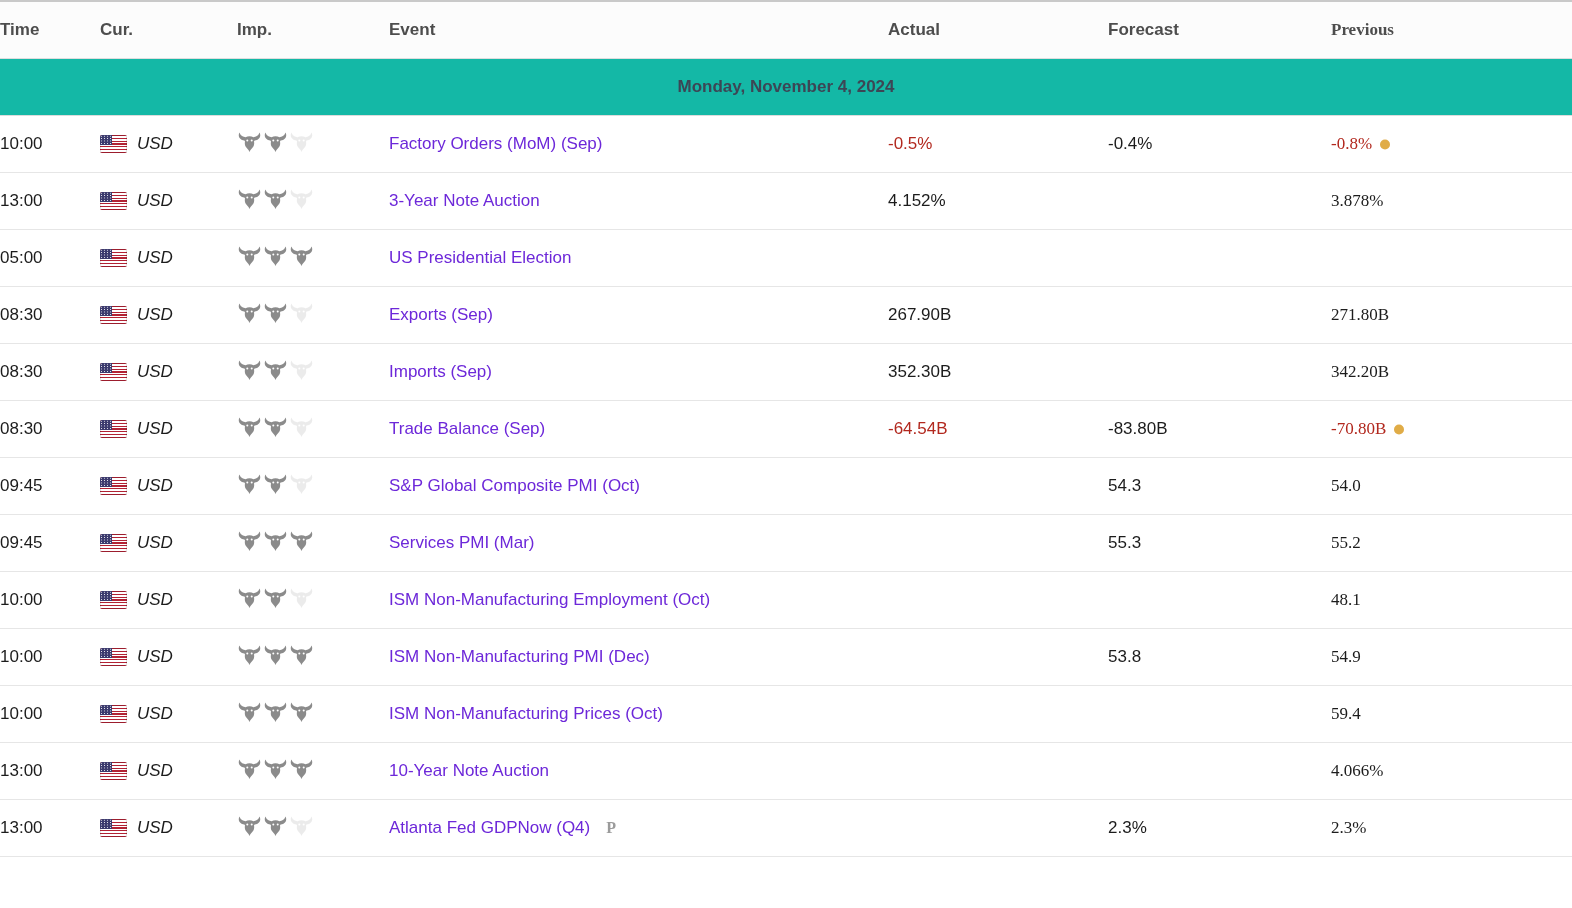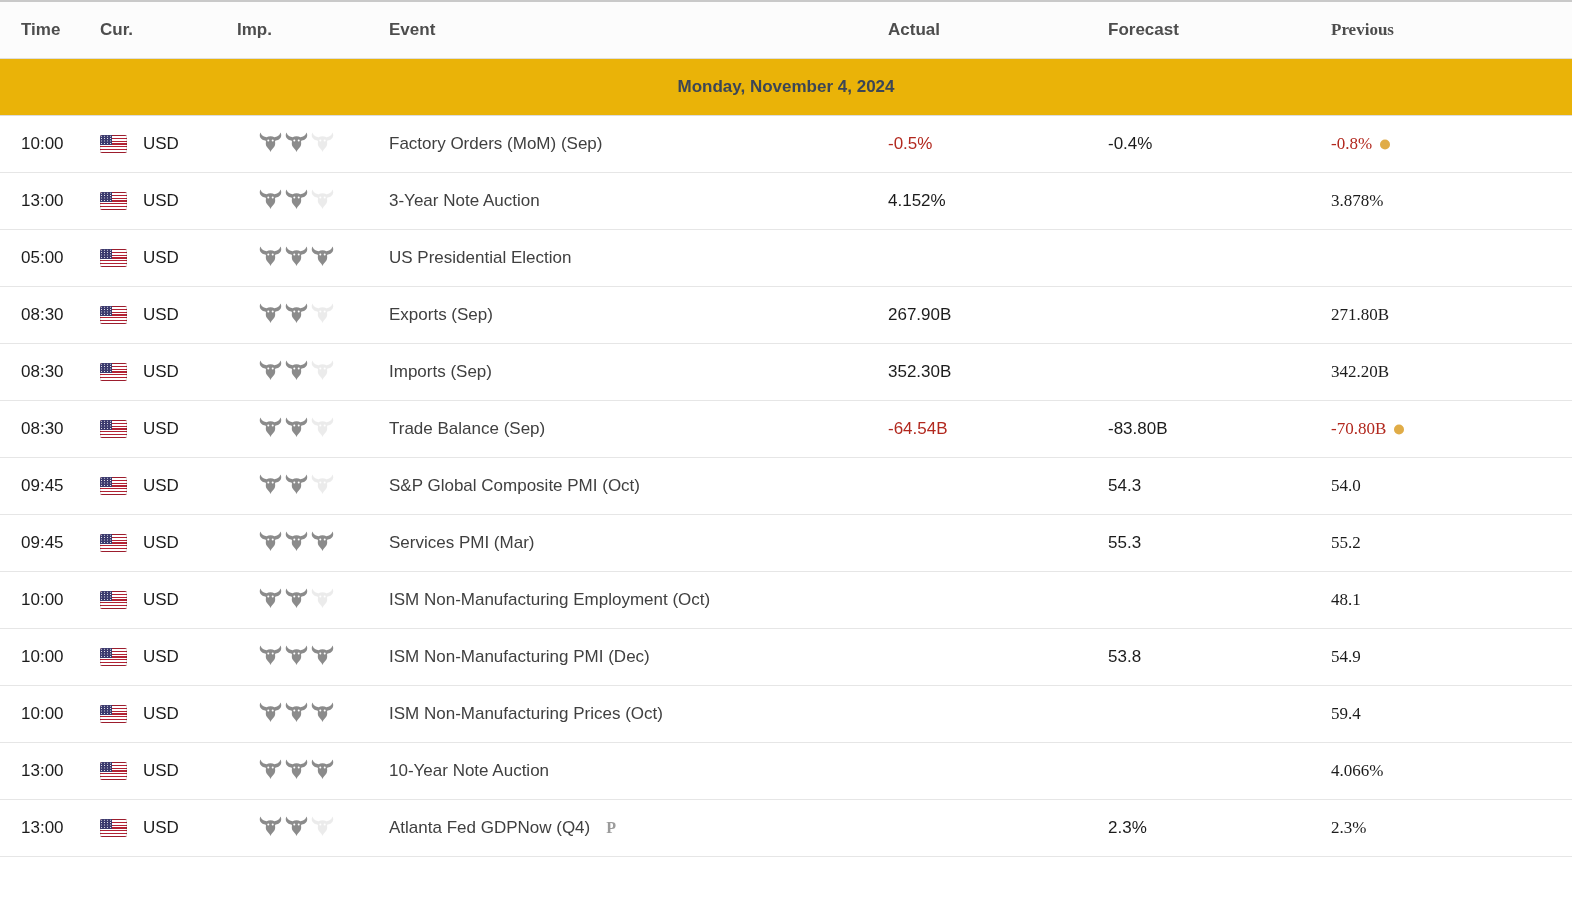--- a/index.html
+++ b/index.html
@@ -26,35 +26,35 @@
     background: #fcfcfc;
     height: 56px;
     font-size: 17px;
     font-weight: 700;
     color: #4d4d4d;
     text-align: left;
     padding: 0;
     border-bottom: 1px solid #dedede;
     white-space: nowrap;
   }
-  th.pad-l, td.pad-l { padding-left: 21px; margin-left: 41px; }
+  th.pad-l, td.pad-l { padding-left: 0; margin-left: 41px; }
   th.num, td.num { text-align: left; }
   th.prev, td.prev { padding-right: 37px; font-family: Liberation Serif, serif; }
 
   tbody td {
     height: 56px;
     font-size: 17px;
     color: #1c1c1c;
     border-bottom: 1px solid #e6e6e6;
     padding: 0;
     white-space: nowrap;
     vertical-align: middle;
   }
   tr.date-row td {
-    background: #eab308;
+    background: #14b8a6;
     text-align: center;
     font-weight: 700;
     color: #3c4655;
     border-top: 1px solid #dcdcdc;
     border-bottom: 1px solid #dcdcdc;
   }
   .red { color: #b2281e; }
 
   
   .flag {
@@ -69,30 +69,30 @@
     overflow: hidden;
   }
   .flag .canton {
     position: absolute;
     left: 0; top: 0;
     width: 12px; height: 9.7px;
     background-color: #3c3b6e;
     background-image: radial-gradient(circle, rgba(255,255,255,0.95) 18%, rgba(255,255,255,0) 26%);
     background-size: 3px 2.4px;
   }
-  .cur-code { margin-left: 16px; vertical-align: middle; }
+  .cur-code { margin-left: 10px; vertical-align: middle; font-style: italic; }
 
   
   .bulls { display: inline-flex; gap: 1px; align-items: center; }
   svg.bull .head { fill: #8b8b8b; }
   svg.bull .eye { fill: #ffffff; }
   svg.bull.off { opacity: 0.16; }
 
   
-  .event-label { color: #404040; text-decoration: none; }
+  .event-label { color: #6d28d9; text-decoration: none; }
   .p-marker {
     font-family: "Liberation Serif", "DejaVu Serif", serif;
     font-weight: 700;
     font-size: 16px;
     color: #9b9b9b;
     margin-left: 16px;
   }
 
   
   .dot {

